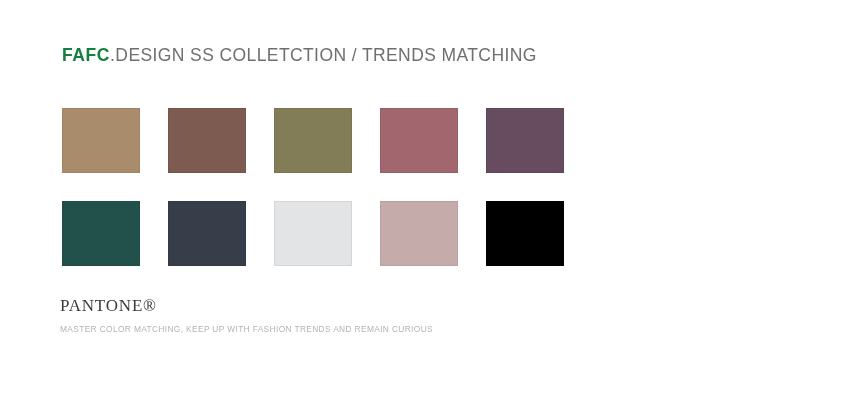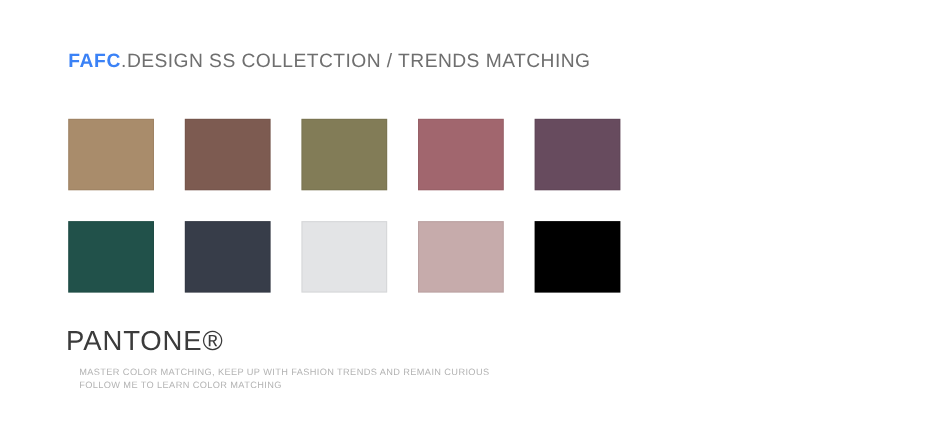--- a/index.html
+++ b/index.html
@@ -26,21 +26,21 @@
     left: 62px;
     top: 45px;
     display: flex;
     align-items: baseline;
     white-space: nowrap;
   }
   .brand-mark {
     font-size: 17.5px;
     font-weight: bold;
     letter-spacing: 0.6px;
-    color: #3b82f6;
+    color: #15803d;
   }
   .header-rest {
     font-size: 17.5px;
     font-weight: normal;
     letter-spacing: 0.4px;
     color: #6f6f6f;
   }
 
   
   .swatch-grid {
@@ -62,35 +62,35 @@
     box-sizing: border-box;
   }
 
   
   .footer {
     position: absolute;
     left: 60px;
     top: 297px;
   }
   .pantone-wordmark {
-    font-size: 25px;
+    font-size: 17px;
     font-weight: normal;
     letter-spacing: 0.8px;
     color: #3b3b3b;
     line-height: 1.1;
     white-space: nowrap;
+    font-family: Liberation Serif, serif;
   }
   .caption {
     margin-top: 7px;
     font-size: 8.4px;
     letter-spacing: 0.35px;
     color: #b3b3b3;
     line-height: 1.45;
     white-space: nowrap;
-    margin-left: 12px;
   }
 </style>
 </head>
 <body style="background-color: rgb(255, 255, 255);">
 
 <div class="page">
 
   <div class="header">
     <span class="brand-mark">FAFC</span>
       <span class="header-rest">.DESIGN SS COLLETCTION / TRENDS MATCHING</span>
@@ -110,17 +110,16 @@
       <div class="swatch" style="background-color: rgb(227, 228, 230);"></div>
       <div class="swatch" style="background-color: rgb(198, 171, 171);"></div>
       <div class="swatch" style="background-color: rgb(0, 0, 0);"></div>
     </div>
   </div>
 
   <div class="footer">
     <div class="pantone-wordmark">PANTONE®</div>
     <div class="caption">
       <div>MASTER COLOR MATCHING, KEEP UP WITH FASHION TRENDS AND REMAIN CURIOUS</div>
-      <div>FOLLOW ME TO LEARN COLOR MATCHING</div>
     </div>
   </div>
 
 </div>
 
 </body></html>

